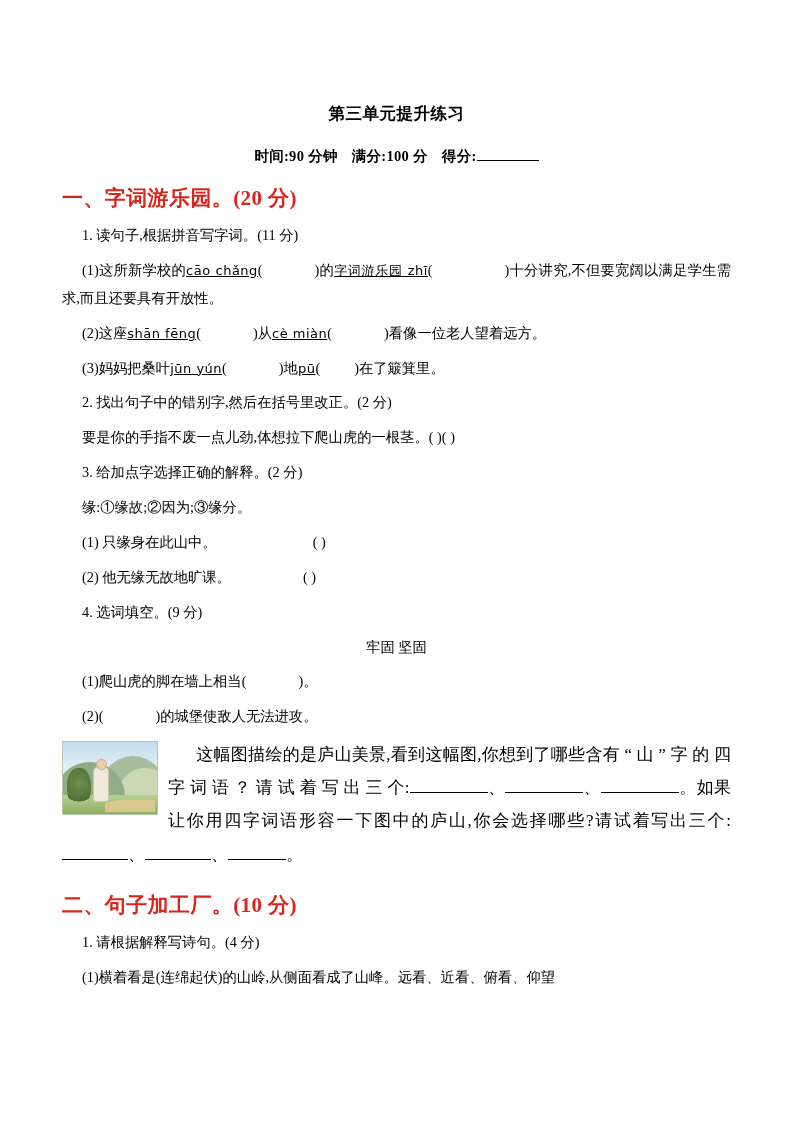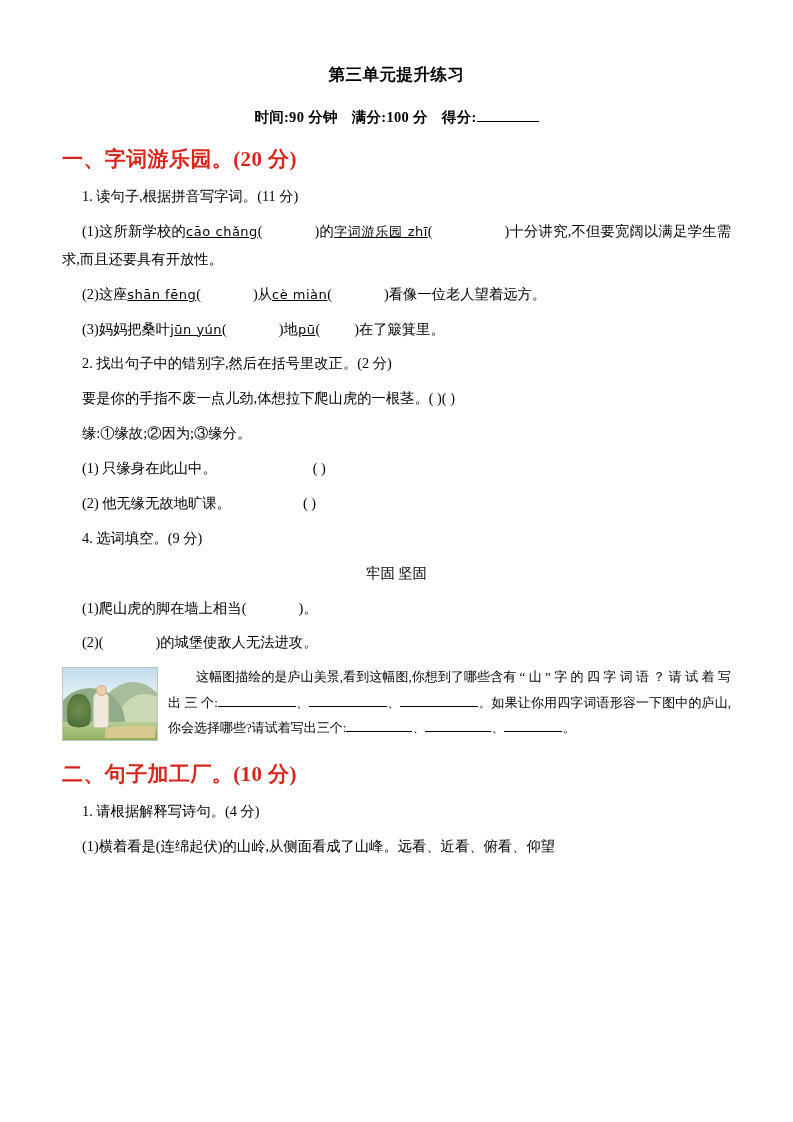--- a/index.html
+++ b/index.html
@@ -13,21 +13,21 @@
     font-family: "Liberation Serif", "DejaVu Serif", serif;
     color: #000000;
     position: relative;
     overflow: hidden;
   }
   .page {
     position: relative;
     width: 793px;
     height: 830px;
     box-sizing: border-box;
-    padding: 64px 62px 0 62px;
+    padding: 103px 62px 0 62px;
   }
   .doc-title {
     text-align: center;
     font-size: 16.5px;
     font-weight: bold;
     letter-spacing: 0.5px;
     margin: 0 0 22px 0;
   }
   .meta-line {
     text-align: center;
@@ -119,21 +119,21 @@
   .img-block .figure-head {
     position: absolute; left: 33px; bottom: 44px; width: 9px; height: 9px;
     background: #e8cfae; border-radius: 50%;
     border: 1px solid #c7ab86;
   }
   .img-block .path {
     position: absolute; right: 2px; bottom: 2px; width: 50px; height: 12px;
     background: #d8c98f; border-radius: 40% 0 0 0;
   }
   .para-wrap {
-    font-size: 13px;
+    font-size: 17px;
     line-height: 1.95;
     text-align: justify;
     margin: 0 0 6px 0;
   }
   .para-wrap .ind { display: inline-block; width: 28px; }
   .clearfix::after { content: ""; display: block; clear: both; }
   .justify-spread {
     text-align: justify;
     text-align-last: justify;
   }
@@ -161,20 +161,21 @@
     <span>(2)这座</span><span class="pinyin">shān fēng</span>(<span class="sp-m"></span><span>)从</span><span class="pinyin">cè miàn</span>(<span class="sp-m"></span><span>)看像一位老人望着远方。</span>
   </p>
 
   <p class="q">
     <span>(3)妈妈把桑叶</span><span class="pinyin">jūn yún</span>(<span class="sp-m"></span><span>)地</span><span class="pinyin">pū</span>(<span class="sp-s"></span><span>)在了簸箕里。</span>
   </p>
 
   <p class="q">2. 找出句子中的错别字,然后在括号里改正。(2 分)</p>
   <p class="q">要是你的手指不废一点儿劲,体想拉下爬山虎的一根茎。(        )(        )</p>
 
+  <p class="q">3. 给加点字选择正确的解释。(2 分)</p>
   <p class="q">缘:①缘故;②因为;③缘分。</p>
   <p class="q">
     <span>(1) 只缘身在此山中。</span><span class="sp-xl"></span><span>(          )</span>
   </p>
   <p class="q">
     <span>(2) 他无缘无故地旷课。</span><span class="sp-l"></span><span>(          )</span>
   </p>
 
   <p class="q">4. 选词填空。(9 分)</p>
   <p class="q center">牢固        坚固</p>

